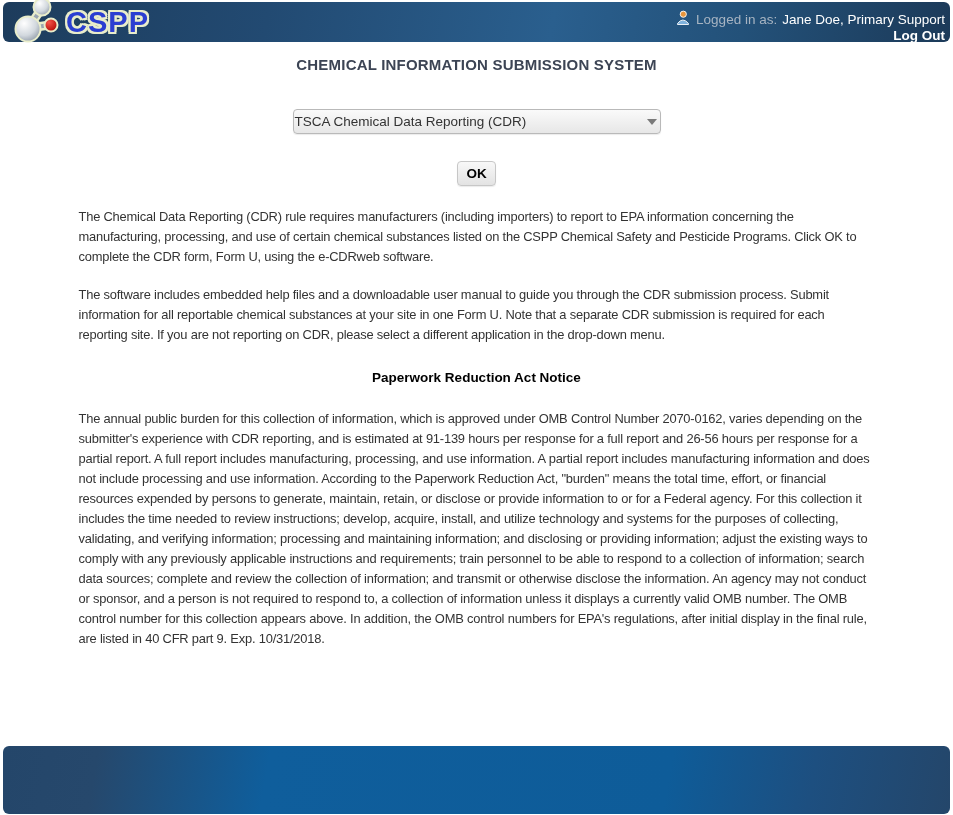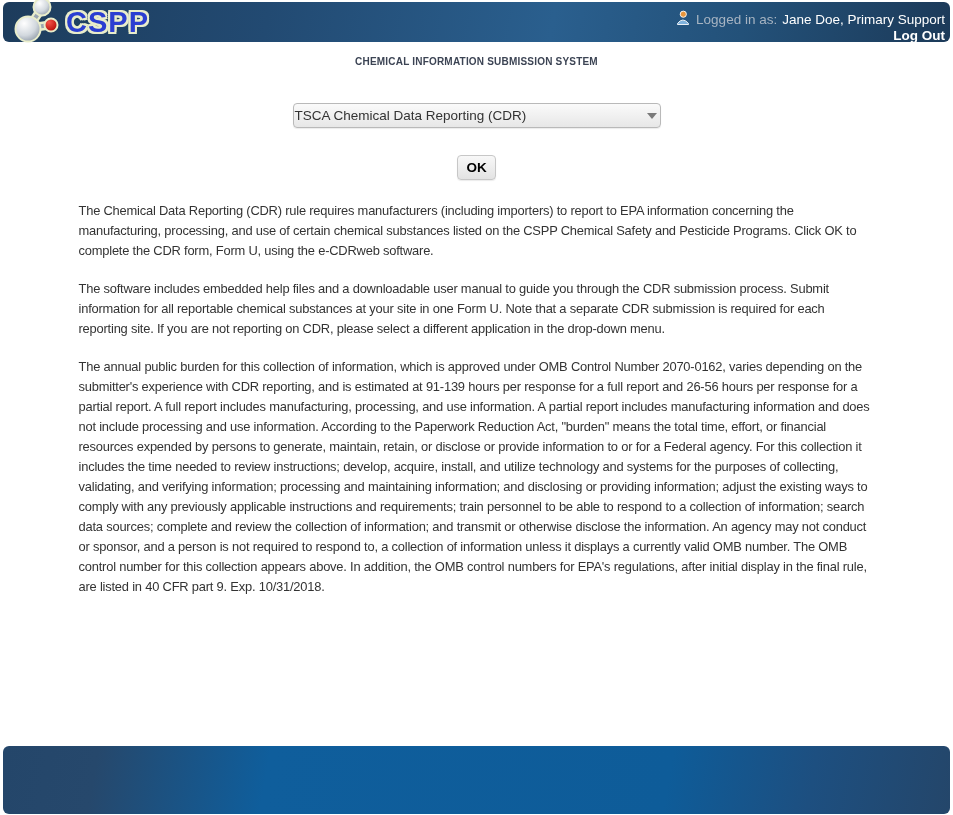--- a/index.html
+++ b/index.html
@@ -69,21 +69,21 @@
     font-size: 13.5px;
     text-decoration: none;
     cursor: pointer;
   }
 
   
   main { display: block; padding-top: 14px; }
   .page-title {
     margin: 0;
     text-align: center;
-    font-size: 10px;
+    font-size: 15px;
     font-weight: bold;
     color: var(--title_color, #3c4454);
     letter-spacing: 0.2px;
   }
   .select-wrap { margin-top: 36px; }
   .app-select {
     width: 364px;
     height: 21px;
     margin: 0 auto;
     border: 1px solid #b9b9b9;
@@ -211,18 +211,19 @@
       </div>
     </div>
 
     <div class="ok-wrap">
       <button class="ok-button">OK</button>
     </div>
 
     <p class="body-text">The Chemical Data Reporting (CDR) rule requires manufacturers (including importers) to report to EPA information concerning the manufacturing, processing, and use of certain chemical substances listed on the CSPP Chemical Safety and Pesticide Programs. Click OK to complete the CDR form, Form U, using the e-CDRweb software.</p>
     <p class="body-text">The software includes embedded help files and a downloadable user manual to guide you through the CDR submission process. Submit information for all reportable chemical substances at your site in one Form U. Note that a separate CDR submission is required for each reporting site. If you are not reporting on CDR, please select a different application in the drop-down menu.</p>
 
+    <h2 class="notice-heading">Paperwork Reduction Act Notice</h2>
     <p class="body-text">The annual public burden for this collection of information, which is approved under OMB Control Number 2070-0162, varies depending on the submitter's experience with CDR reporting, and is estimated at 91-139 hours per response for a full report and 26-56 hours per response for a partial report. A full report includes manufacturing, processing, and use information. A partial report includes manufacturing information and does not include processing and use information. According to the Paperwork Reduction Act, "burden" means the total time, effort, or financial resources expended by persons to generate, maintain, retain, or disclose or provide information to or for a Federal agency. For this collection it includes the time needed to review instructions; develop, acquire, install, and utilize technology and systems for the purposes of collecting, validating, and verifying information; processing and maintaining information; and disclosing or providing information; adjust the existing ways to comply with any previously applicable instructions and requirements; train personnel to be able to respond to a collection of information; search data sources; complete and review the collection of information; and transmit or otherwise disclose the information. An agency may not conduct or sponsor, and a person is not required to respond to, a collection of information unless it displays a currently valid OMB number. The OMB control number for this collection appears above. In addition, the OMB control numbers for EPA's regulations, after initial display in the final rule, are listed in 40 CFR part 9. Exp. 10/31/2018.</p>
   </main>
 
   <footer class="bottombar"></footer>
 
 </div>
 
 </body></html>

